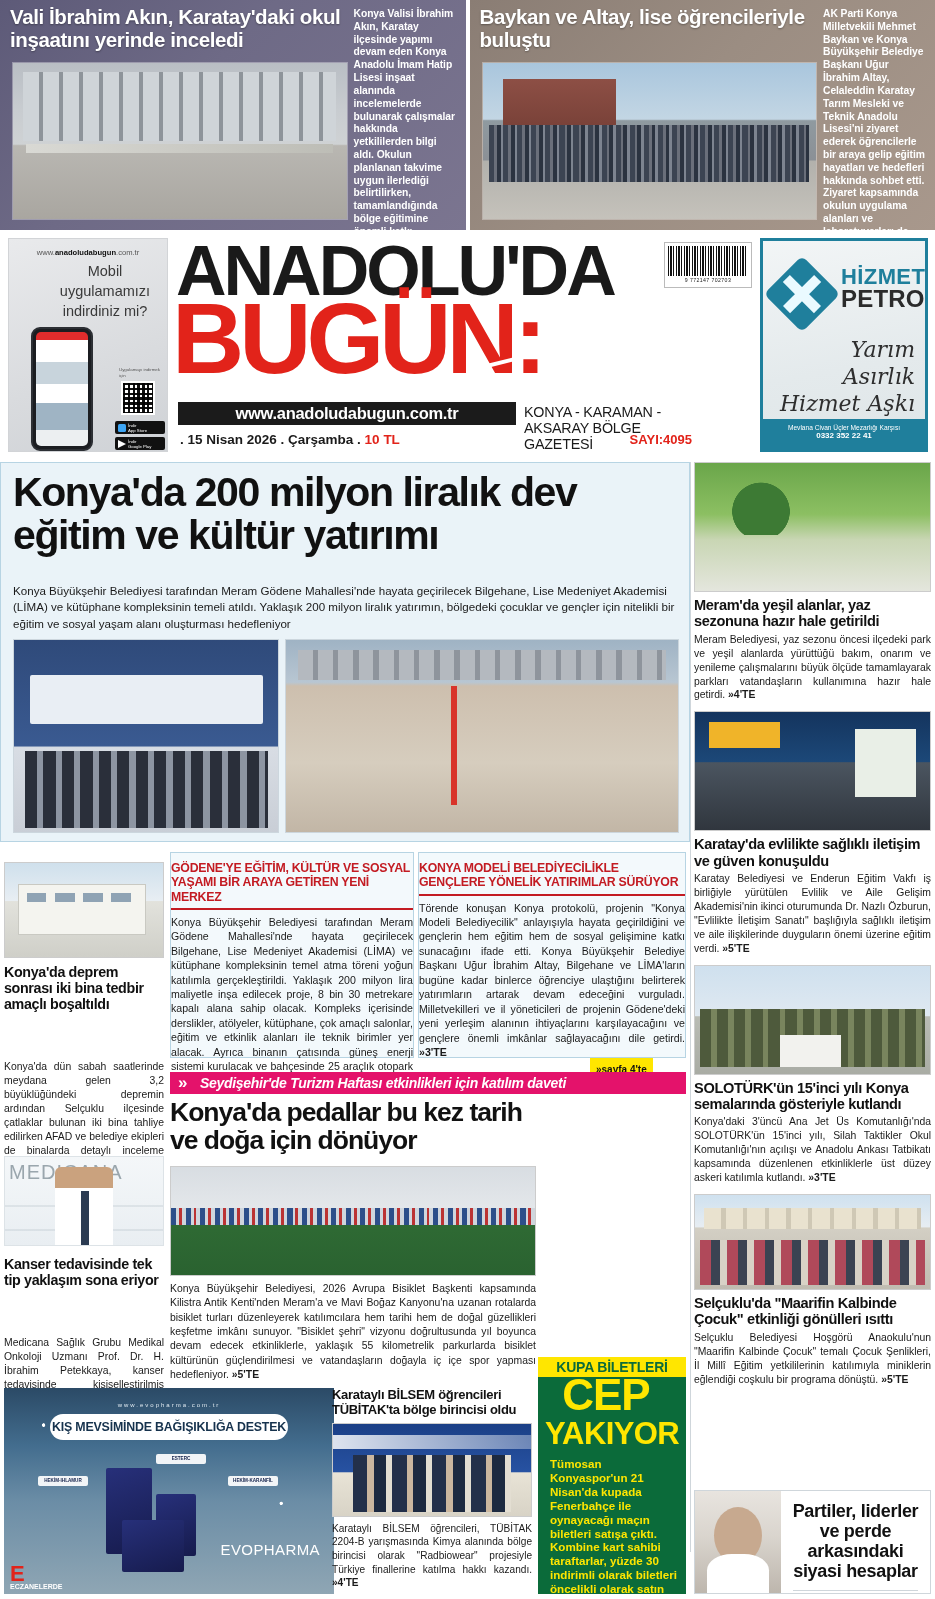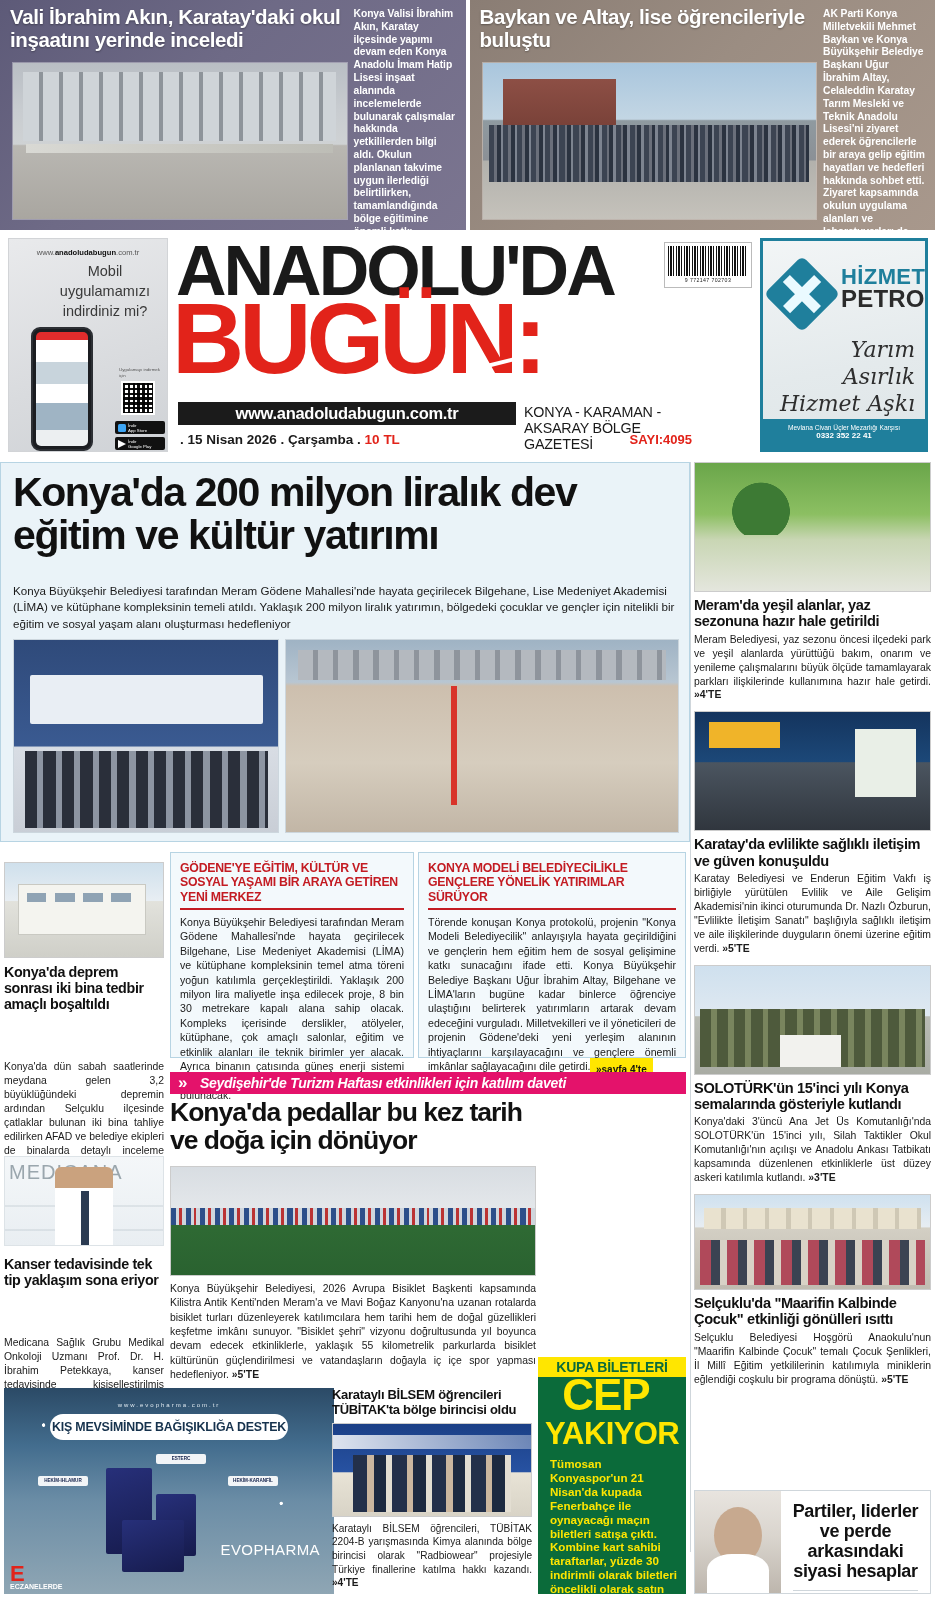--- a/index.html
+++ b/index.html
@@ -109,21 +109,21 @@
   .ph.ceremony:before{content:"";position:absolute;left:6%;top:18%;width:88%;height:26%;
      background:#e9eef4;border-radius:2px;}
   .ph.ceremony:after{content:"";position:absolute;left:4%;top:58%;width:92%;height:40%;
      background:repeating-linear-gradient(90deg,#2a2f3a 0 5%,#8d95a2 5% 7.6%);}
   .ph.aerial{background:linear-gradient(180deg,#9fb3c4 0%,#b8c6d2 22%,#cdbfae 24%,#d6cdbe 64%,#c2b6a6 100%);}
   .ph.aerial:before{content:"";position:absolute;left:3%;top:5%;width:94%;height:16%;
      background:repeating-linear-gradient(90deg,#b4b9bf 0 4%,#8e949c 4% 5.5%);}
   .ph.aerial:after{content:"";position:absolute;left:42%;top:24%;width:6px;height:62%;background:#d8342a;}
 
   
-  .box{position:absolute;top:852px;height:206px;background:#f3f9fc;border:1px solid #b7d4e3;padding:8px 9px;}
+  .box{position:absolute;top:852px;height:206px;background:#f3f9fc;border:1px solid #b7d4e3;padding:8px 0;}
   .box.b1{left:170px;width:244px;}
   .box.b2{left:418px;width:268px;}
   .box-h{font-weight:bold;font-size:12.3px;line-height:1.16;color:#c31b22;letter-spacing:-.25px;
      padding-bottom:4px;border-bottom:2px solid #c31b22;margin-bottom:5px;}
   .box-p{font-size:10.6px;line-height:1.365;text-align:justify;color:#1a1a1a;}
   .box-p .pg{font-weight:bold;}
 
   
   .lcol{position:absolute;left:4px;top:862px;width:160px;}
   .lcol .pic{width:100%;height:96px;border:1px solid #ccc;position:relative;overflow:hidden;}
@@ -434,21 +434,21 @@
 
 <div class="rsep"></div>
 <div class="rcol">
 
   <div class="ritem">
     <div class="pic" style="height:130px">
         <div class="ph park"></div>
       </div>
     <div class="h">Meram'da yeşil alanlar, yaz sezonuna hazır hale getirildi</div>
     <div class="p">
-      <span>Meram Belediyesi, yaz sezonu öncesi ilçedeki park ve yeşil alanlarda yürüttüğü bakım, onarım ve yenileme çalışmalarını büyük ölçüde tamamlayarak parkları ilişkilerinde kullanımına hazır hale getirdi. </span><span class="pg">»4'TE</span>
+      <span>Meram Belediyesi, yaz sezonu öncesi ilçedeki park ve yeşil alanlarda yürüttüğü bakım, onarım ve yenileme çalışmalarını büyük ölçüde tamamlayarak parkları vatandaşların kullanımına hazır hale getirdi. </span><span class="pg">»4'TE</span>
     </div>
   </div>
 
   <div class="ritem">
     <div class="pic" style="height:120px">
         <div class="ph konf"></div>
       </div>
     <div class="h">Karatay'da evlilikte sağlıklı iletişim ve güven konuşuldu</div>
     <div class="p">
       <span>Karatay Belediyesi ve Enderun Eğitim Vakfı iş birliğiyle yürütülen Evlilik ve Aile Gelişim Akademisi'nin ikinci oturumunda Dr. Nazlı Özburun, "Evlilikte İletişim Sanatı" başlığıyla sağlıklı iletişim ve aile ilişkilerinde duyguların önemi üzerine eğitim verdi. </span><span class="pg">»5'TE</span>

